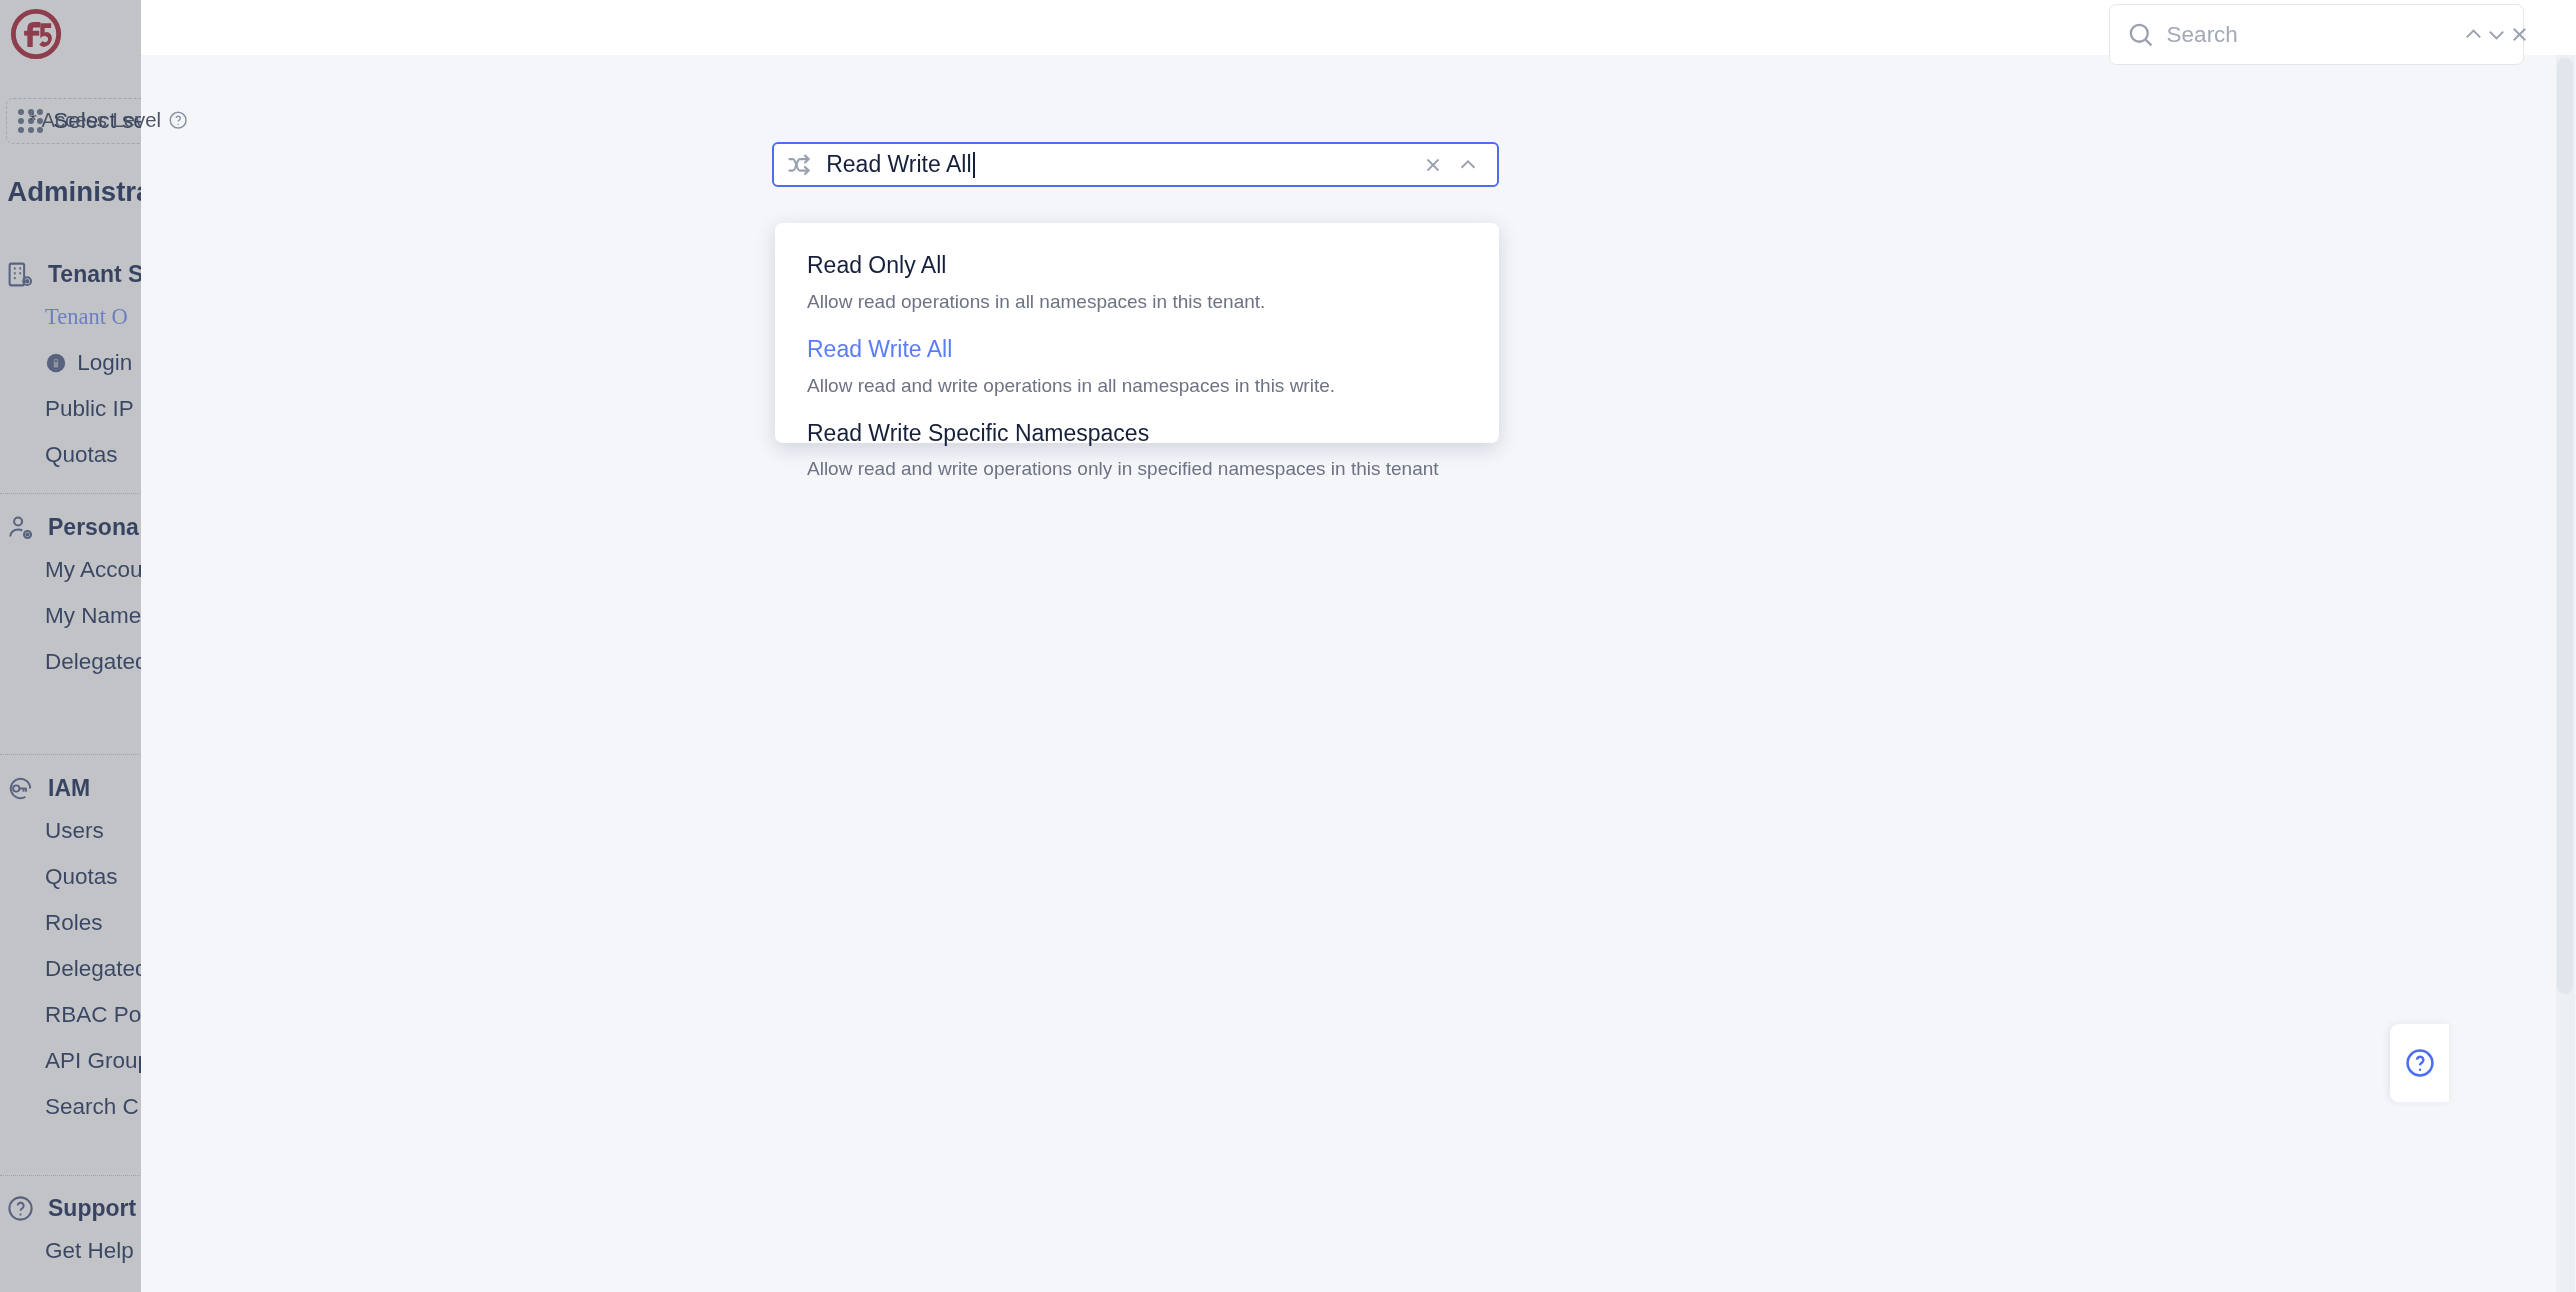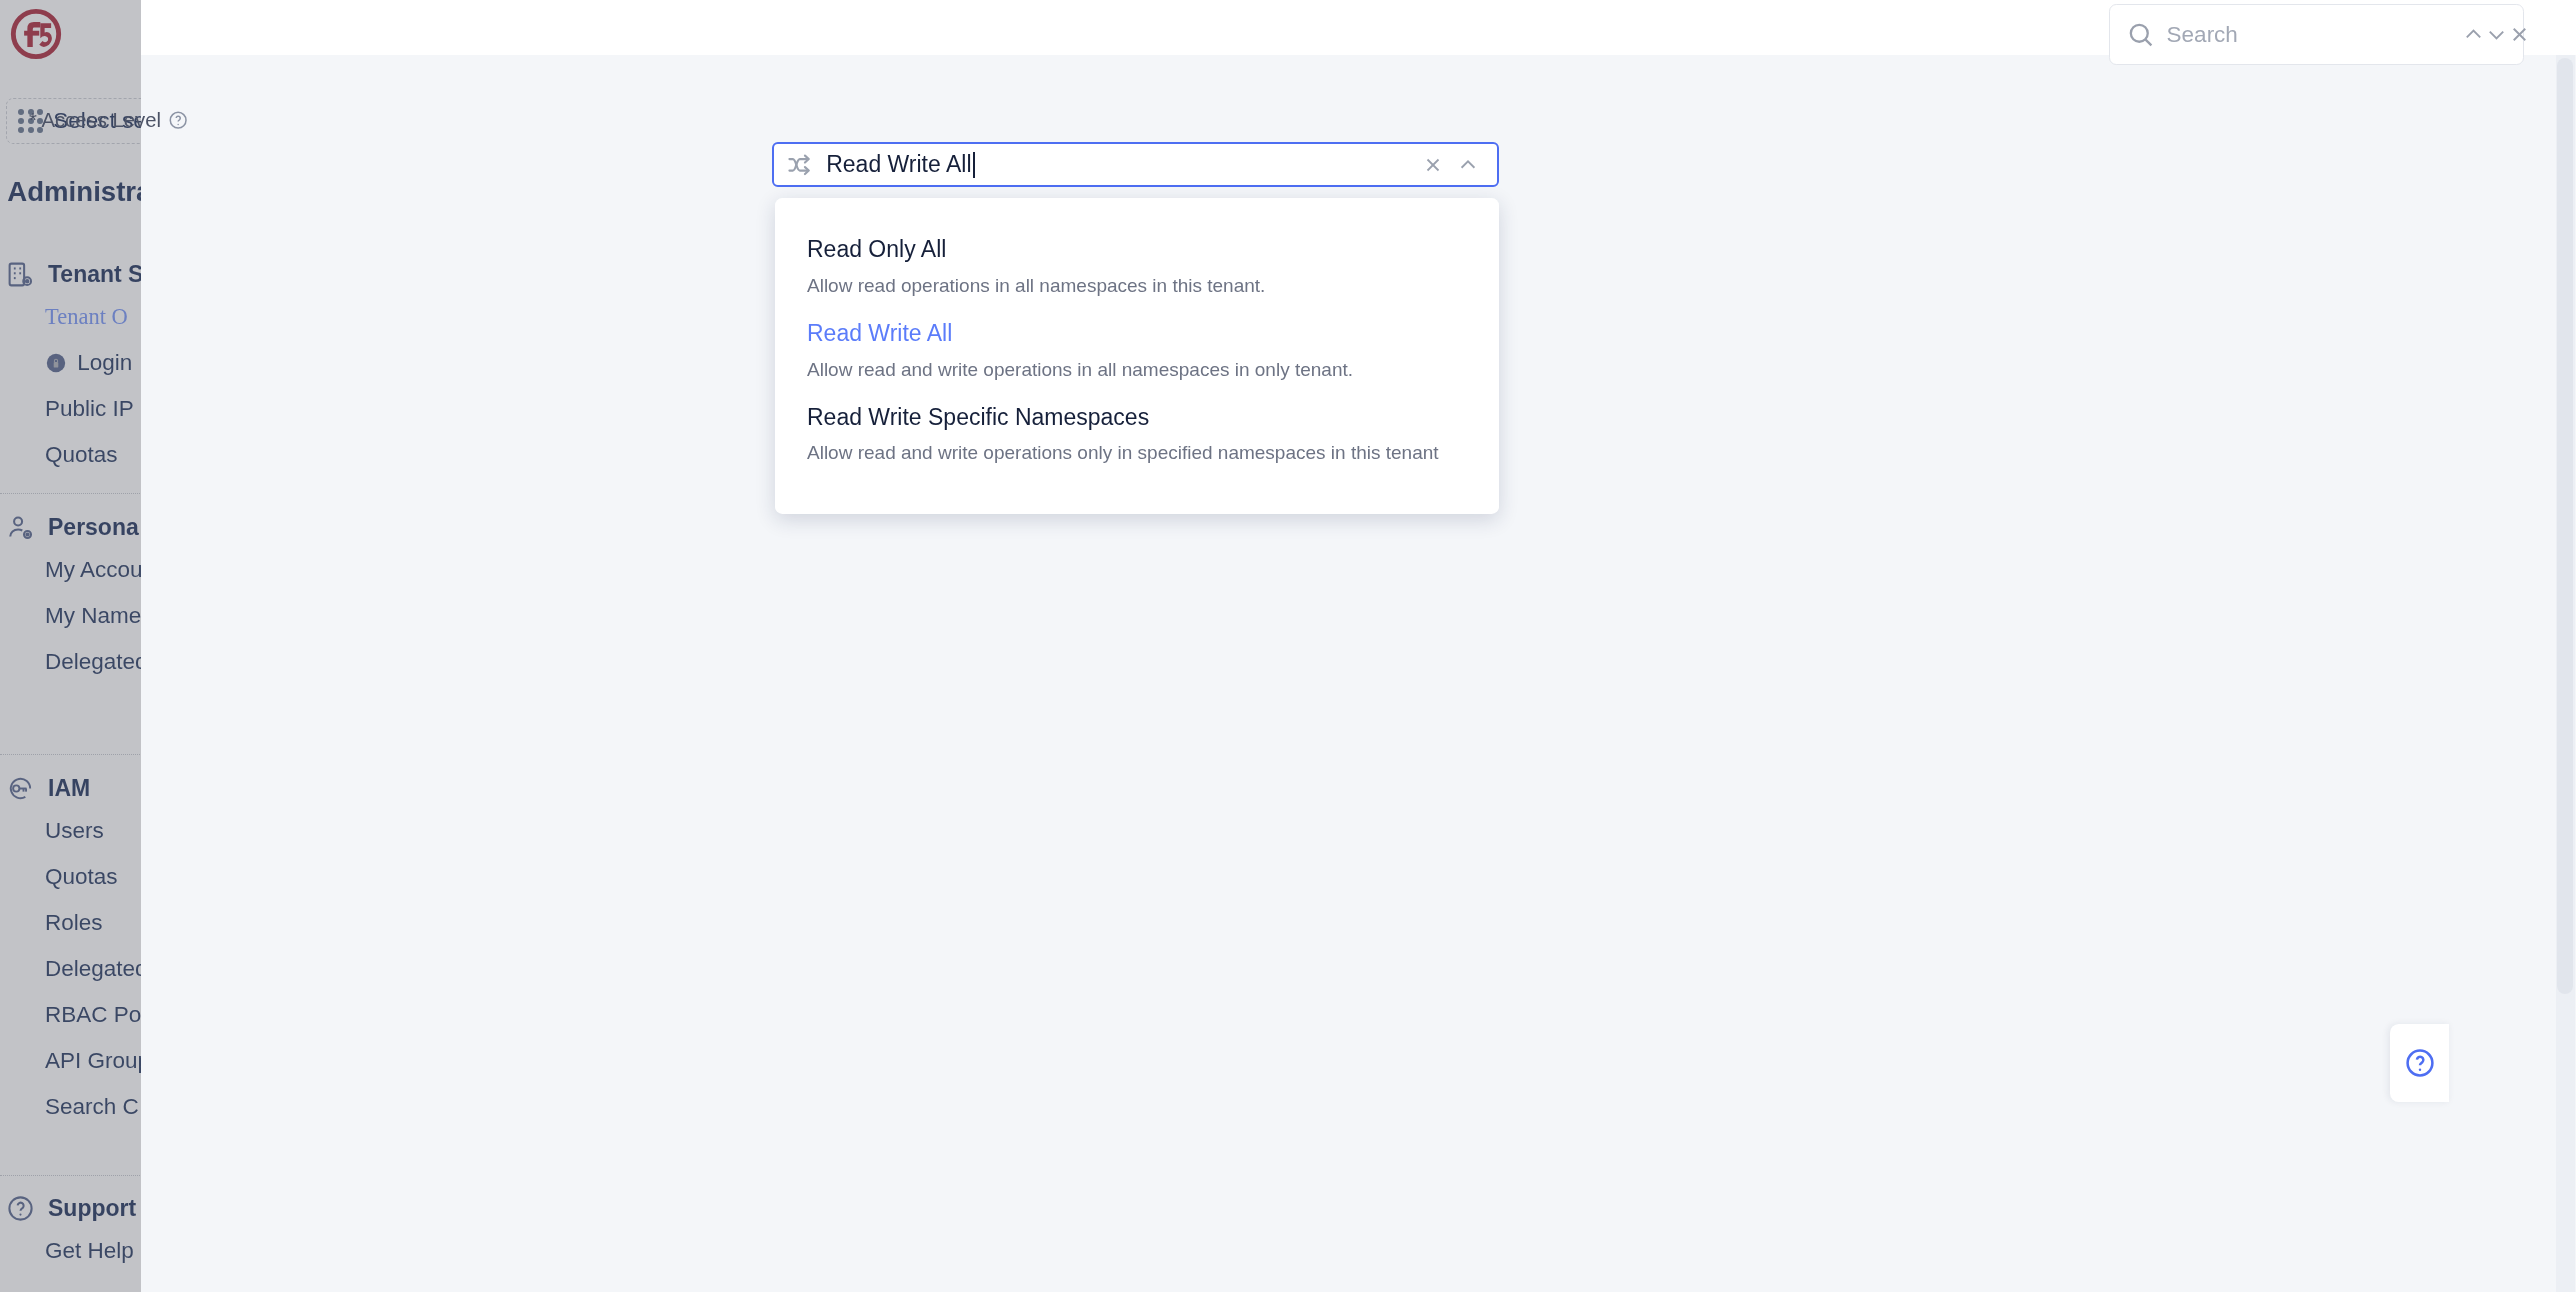--- a/index.html
+++ b/index.html
@@ -199,27 +199,27 @@
     display: flex; align-items: center;
   }
   #caret { display: inline-block; width: 1.5px; height: 26px;
     background: #16203a; margin-left: 1.5px; }
   .sel-btn { width: 35px; height: 35px; display: flex; align-items: center;
     justify-content: center; color: #9aa1ae; cursor: pointer; }
   .sel-btn svg { width: 22px; height: 22px; display: block; }
 
   
   #dropdown {
-    position: absolute; left: 775px; top: 198px;
-    width: 724px; height: 316px;
+    position: absolute; left: 775px; top: 223px;
+    width: 724px; height: 220px;
     background: #ffffff;
     border-radius: 7.3px;
     box-shadow: 0 5.8px 20.3px rgba(25,40,80,0.16);
     z-index: 25;
-    padding-top: 28px;
+    padding-top: 19px;
   }
   .dd-option { padding: 10.2px 32px 13px 32px; cursor: pointer; }
   .dd-title { font-size: 23px; color: #16203a; margin-bottom: 11.6px; }
   .dd-option.selected .dd-title { color: #5b7cfa; }
   .dd-desc { font-size: 19px; color: #6d7384; }
 
   
   #cancel-btn {
     position: absolute; left: 166px; top: 1219px;
     padding: 13px 29px;
@@ -505,21 +505,21 @@
   </span>
 </div>
 
 <div id="dropdown">
   <div class="dd-option">
     <div class="dd-title">Read Only All</div>
     <div class="dd-desc">Allow read operations in all namespaces in this tenant.</div>
   </div>
   <div class="dd-option selected">
     <div class="dd-title">Read Write All</div>
-    <div class="dd-desc">Allow read and write operations in all namespaces in only tenant.</div>
+    <div class="dd-desc">Allow read and write operations in all namespaces in this write.</div>
   </div>
   <div class="dd-option">
     <div class="dd-title">Read Write Specific Namespaces</div>
     <div class="dd-desc">Allow read and write operations only in specified namespaces in this tenant</div>
   </div>
 </div>
 
 <button id="cancel-btn">Cancel and Exit</button>
 <button id="save-btn">Save and Exit</button>
 

